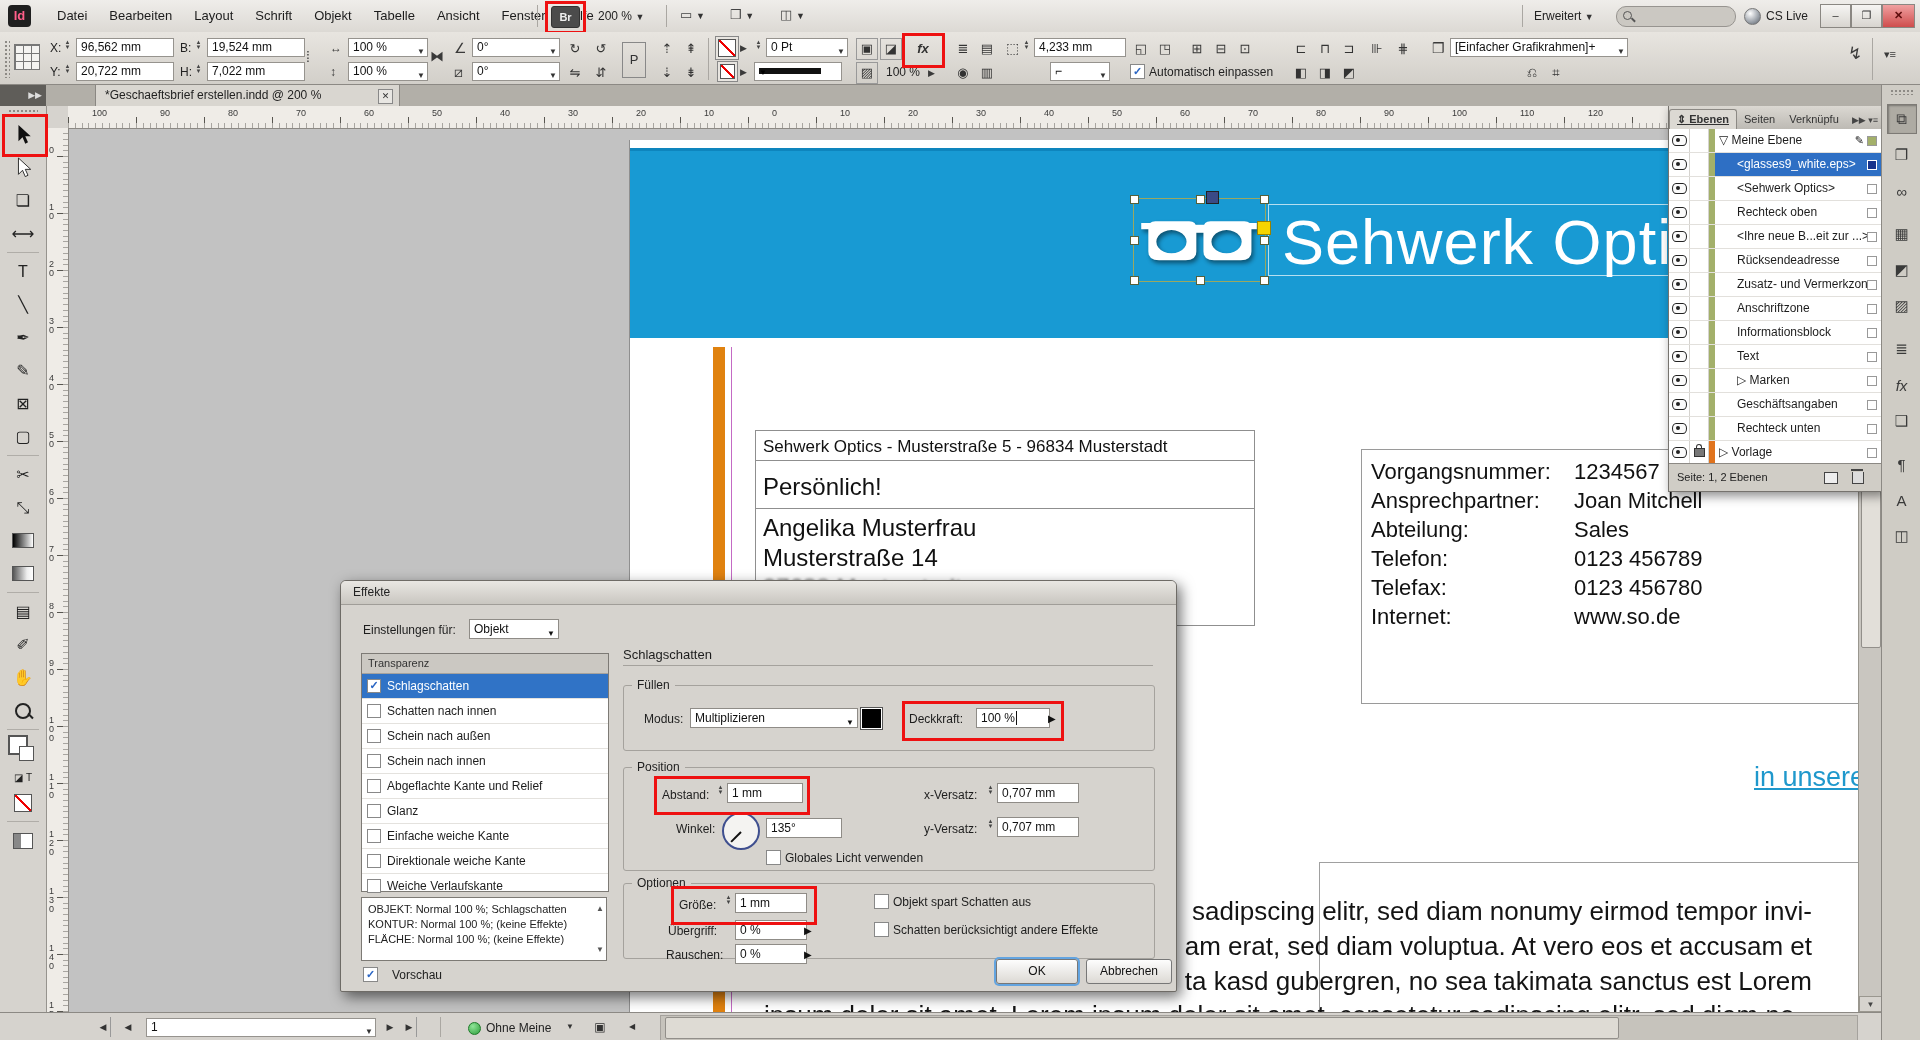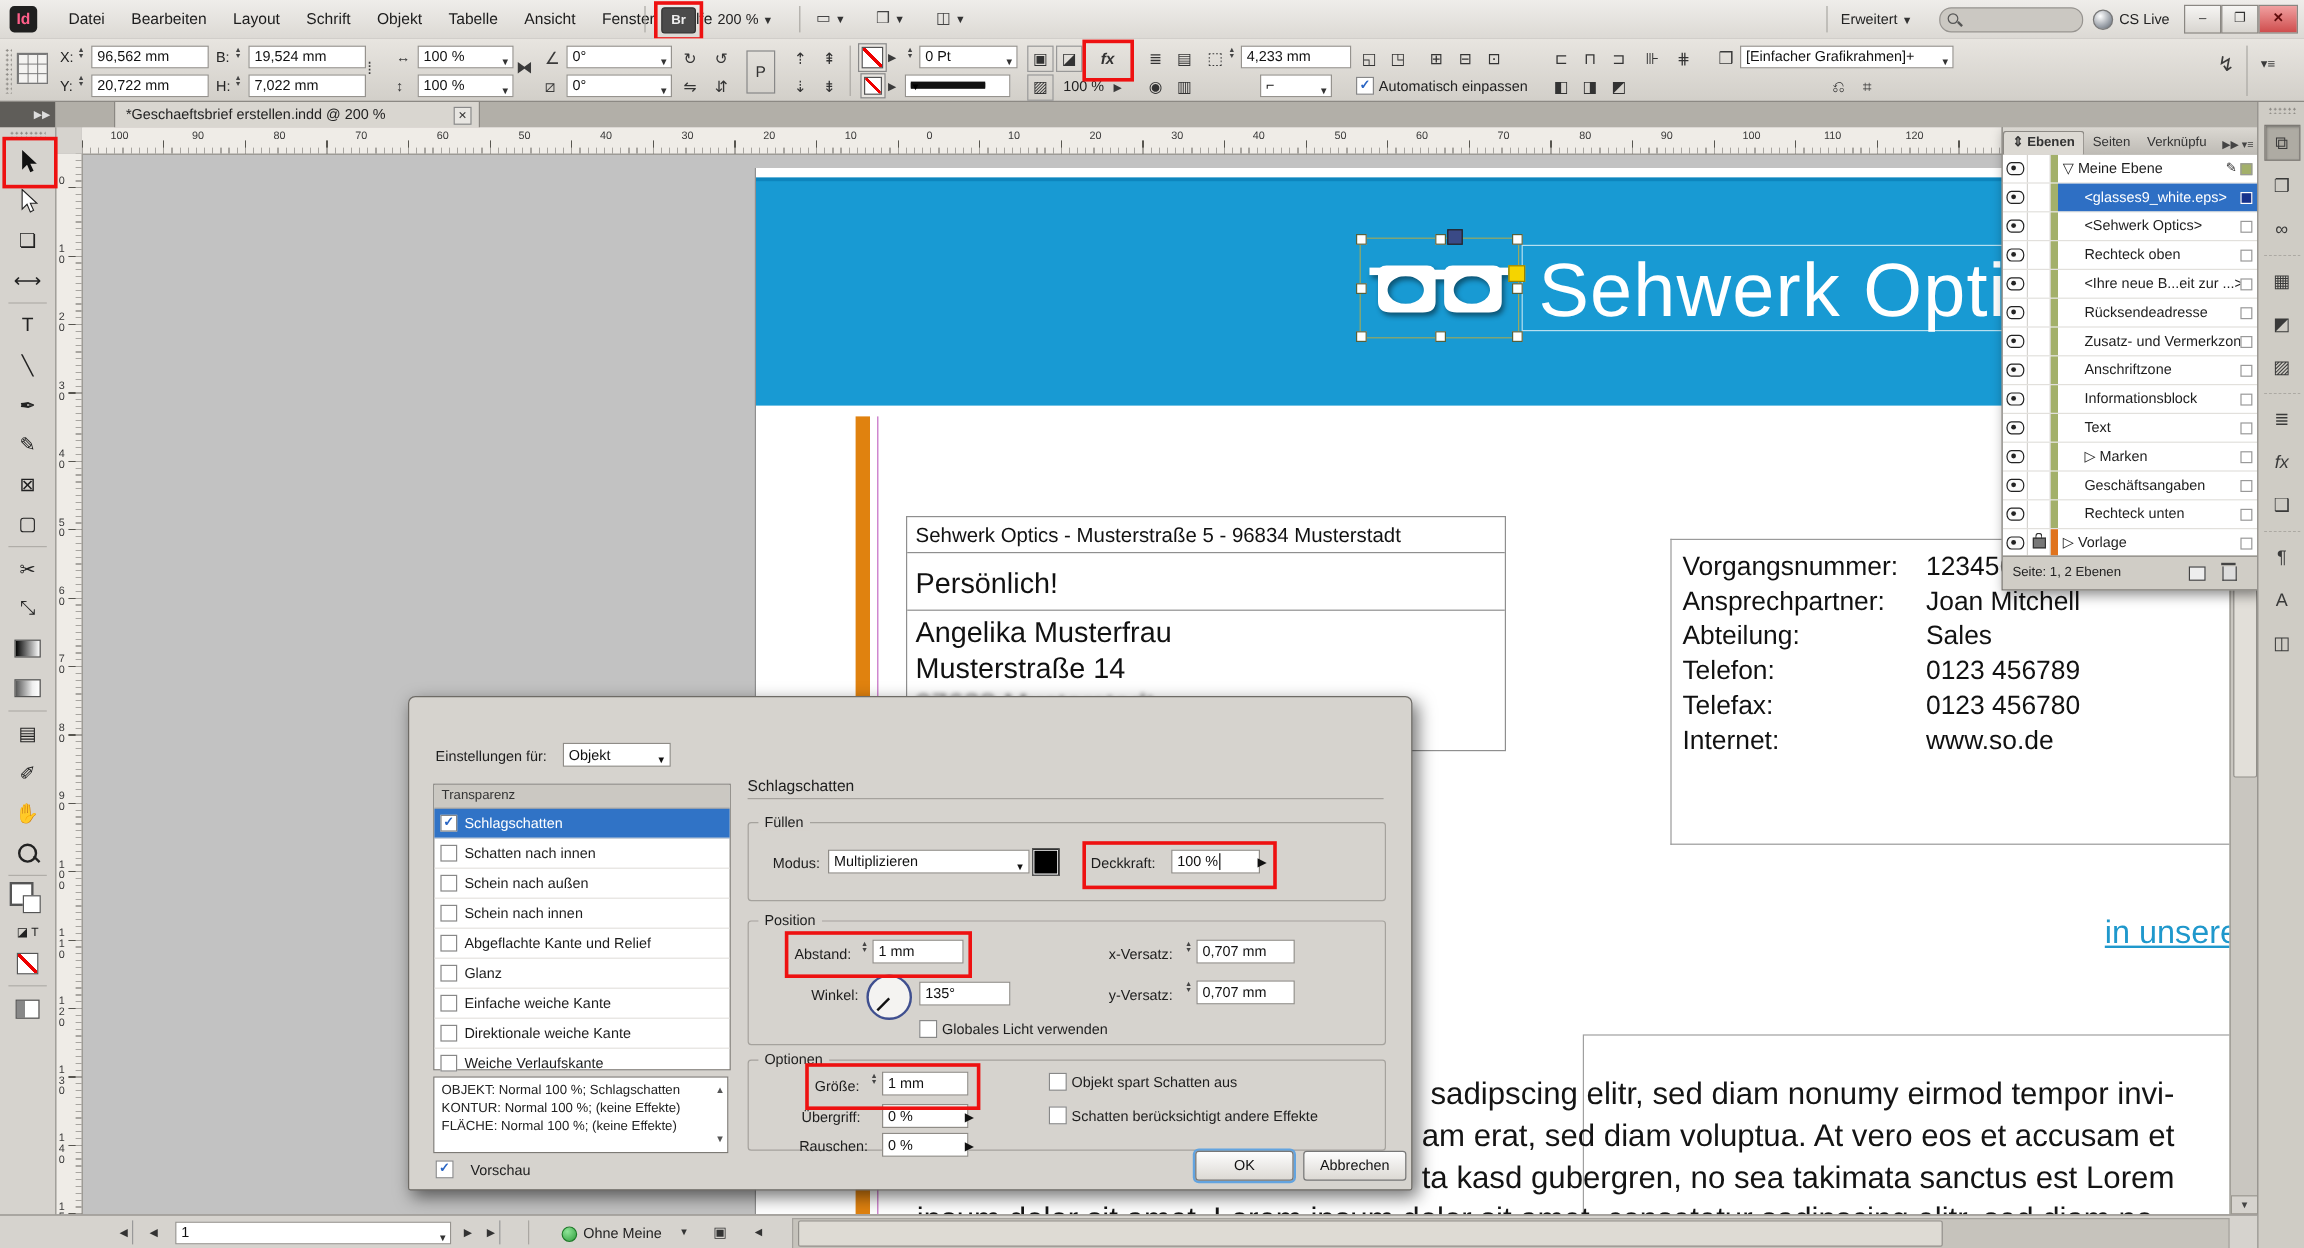--- a/index.html
+++ b/index.html
@@ -98,21 +98,21 @@
   .hdlyellow{position:absolute;width:12px;height:12px;background:#f5d400;border:1px solid #998200;}
   .orangebar{position:absolute;left:83px;top:207px;width:12px;height:665px;background:#e0820f;}
   .guideline{position:absolute;left:101px;top:207px;width:1px;height:665px;background:#c46ac4;}
   .addrblock{position:absolute;left:125px;top:290px;width:498px;height:194px;border:1px solid #8f8f8f;}
   .addrline1{position:absolute;left:7px;top:6px;font-size:17px;color:#111;white-space:nowrap;}
   .addrsep1{position:absolute;left:0;top:29px;width:100%;height:1px;background:#8f8f8f;}
   .personal{position:absolute;left:7px;top:42px;font-size:24px;color:#111;}
   .addrsep2{position:absolute;left:0;top:77px;width:100%;height:1px;background:#8f8f8f;}
   #recip{position:absolute;left:7px;top:82px;font-size:24px;color:#111;line-height:30px;}
   #recip .blurline{color:#666;filter:blur(1.6px);}
-  .infoblock{position:absolute;left:762px;top:309px;width:497px;height:253px;
+  .infoblock{position:absolute;left:731px;top:309px;width:497px;height:253px;
     border:1px solid #9a9a9a;border-right:none;padding-left:28px;}
   #inforows{position:absolute;left:9px;top:7px;right:0;font-size:22px;color:#111;}
   .irow{display:flex;height:29px;line-height:29px;white-space:nowrap;}
   .irow .il{width:203px;}
   .irow.datum{margin-top:13px;}
   .bluehead{position:absolute;left:1124px;top:622px;font-size:27px;color:#1f98cc;
     text-decoration:underline;white-space:nowrap;}
   .loremframe{position:absolute;left:689px;top:722px;width:1091px;height:162px;border:1px solid #a0a0a0;}
   .lorem-line{position:absolute;font-size:26px;color:#141414;white-space:nowrap;}
   
@@ -140,21 +140,21 @@
   .popbtn{position:absolute;font-size:10px;color:#111;}
   .okbtn{position:absolute;height:23px;background:linear-gradient(#fdfdfd,#dcd9d4);border:1px solid #777;
     border-radius:3px;font-size:12px;text-align:center;line-height:22px;color:#111;}
   .okfocus{box-shadow:0 0 0 2px #63a4e0;}
   
   .lpanel{position:absolute;left:1668px;top:105px;width:213px;height:385px;z-index:50;
     background:#d0cdc6;border:1px solid #76736e;box-shadow:3px 4px 10px rgba(0,0,0,.45);}
   .ltabs{position:absolute;left:0;top:0;right:0;height:23px;background:linear-gradient(#dbd8d2,#bdbab4);
     border-bottom:1px solid #8c8984;display:flex;align-items:flex-end;}
   .ltab{height:19px;line-height:19px;font-size:11px;padding:0 7px;color:#333;white-space:nowrap;overflow:hidden;}
-  .ltab.active{background:#dcd9d3;border:1px solid #8c8984;border-bottom:none;font-weight:bold;border-radius:3px 3px 0 0;}
+  .ltab.active{background:#dcd9d3;border:1px solid #8c8984;border-bottom:none;font-weight:bold;border-radius:3px 3px 0 0;text-decoration:underline;}
   .ltabicons{margin-left:auto;font-size:9px;color:#444;padding:0 4px 4px 0;white-space:nowrap;}
   #lrows{position:absolute;left:0;top:23px;right:0;height:334px;background:#fff;overflow:hidden;}
   .lrow{position:relative;height:23px;display:flex;align-items:center;border-bottom:1px solid #e2e0dc;font-size:12px;color:#1d1d1d;}
   .lrow .eyebox{width:20px;height:23px;border-right:1px solid #d5d3cf;display:flex;align-items:center;justify-content:center;flex:none;}
   .lrow .lockbox{width:18px;height:23px;border-right:1px solid #d5d3cf;display:flex;align-items:center;justify-content:center;flex:none;}
   .lrow .colbar{width:6px;height:23px;flex:none;}
   .lrow .lname{padding-left:6px;white-space:nowrap;overflow:hidden;flex:1;height:23px;line-height:23px;}
   .lrow.sel .lname{background:#2e6fc4;color:#fff;}
   .lrow .ind{position:absolute;right:5px;top:7px;width:8px;height:8px;border:1px solid #999;background:#fff;}
   .lrow.sel .ind{background:#16328c;border-color:#fff;}
@@ -515,20 +515,21 @@
       <div id="lorem"></div>
 
     <div class="lorem-line" style="right: 46px; top: 756px;">sadipscing elitr, sed diam nonumy eirmod tempor invi-</div>
         <div class="lorem-line" style="right: 46px; top: 791px;">am erat, sed diam voluptua. At vero eos et accusam et</div>
         <div class="lorem-line" style="right: 46px; top: 826px;">ta kasd gubergren, no sea takimata sanctus est Lorem</div>
         <div class="lorem-line" style="left: 134px; top: 860px;">ipsum dolor sit amet. Lorem ipsum dolor sit amet, consetetur sadipscing elitr, sed diam no-</div>
       </div>
   </div>
 
   <div class="dialog">
+    <div class="dlgtitle">Effekte</div>
     <div class="dlg-lbl" style="left:22px;top:42px;">Einstellungen für:</div>
     <div class="dlg-fld" style="left:128px;top:38px;width:80px;"><span>Objekt</span><span class="fcaret" style="position:absolute;right:3px;top:5px;font-size:8px;">▼</span></div>
 
     <div class="fxlistbox">
       <div class="fxhdr">Transparenz</div>
       <div id="fxlist">
           <div class="fxrow sel">
             <span class="chk">✓</span>
             <span>Schlagschatten</span>
           </div>

